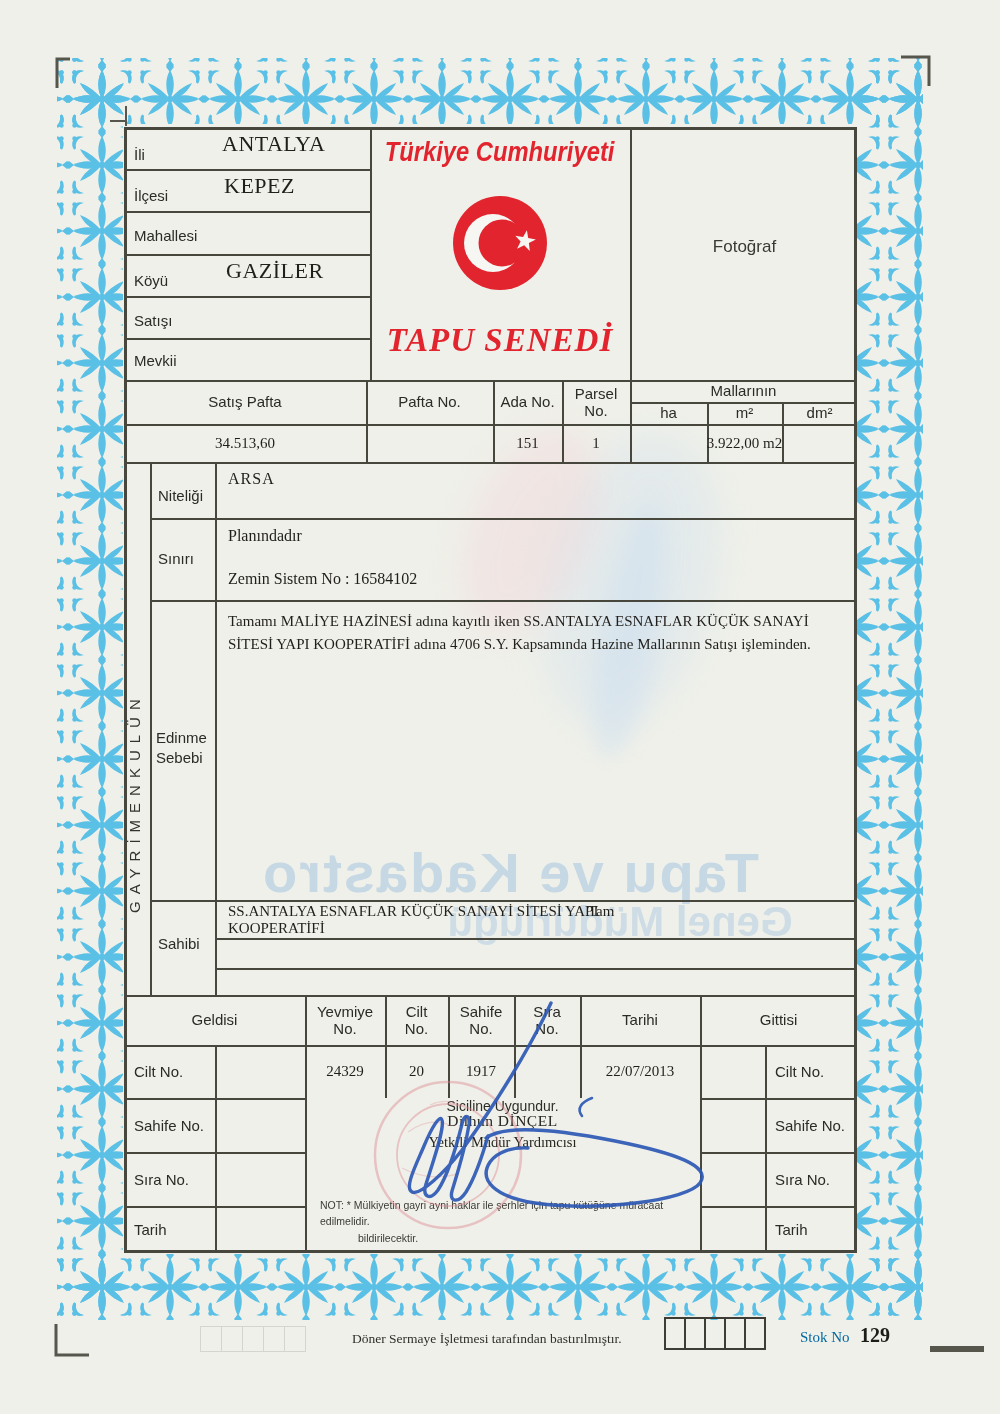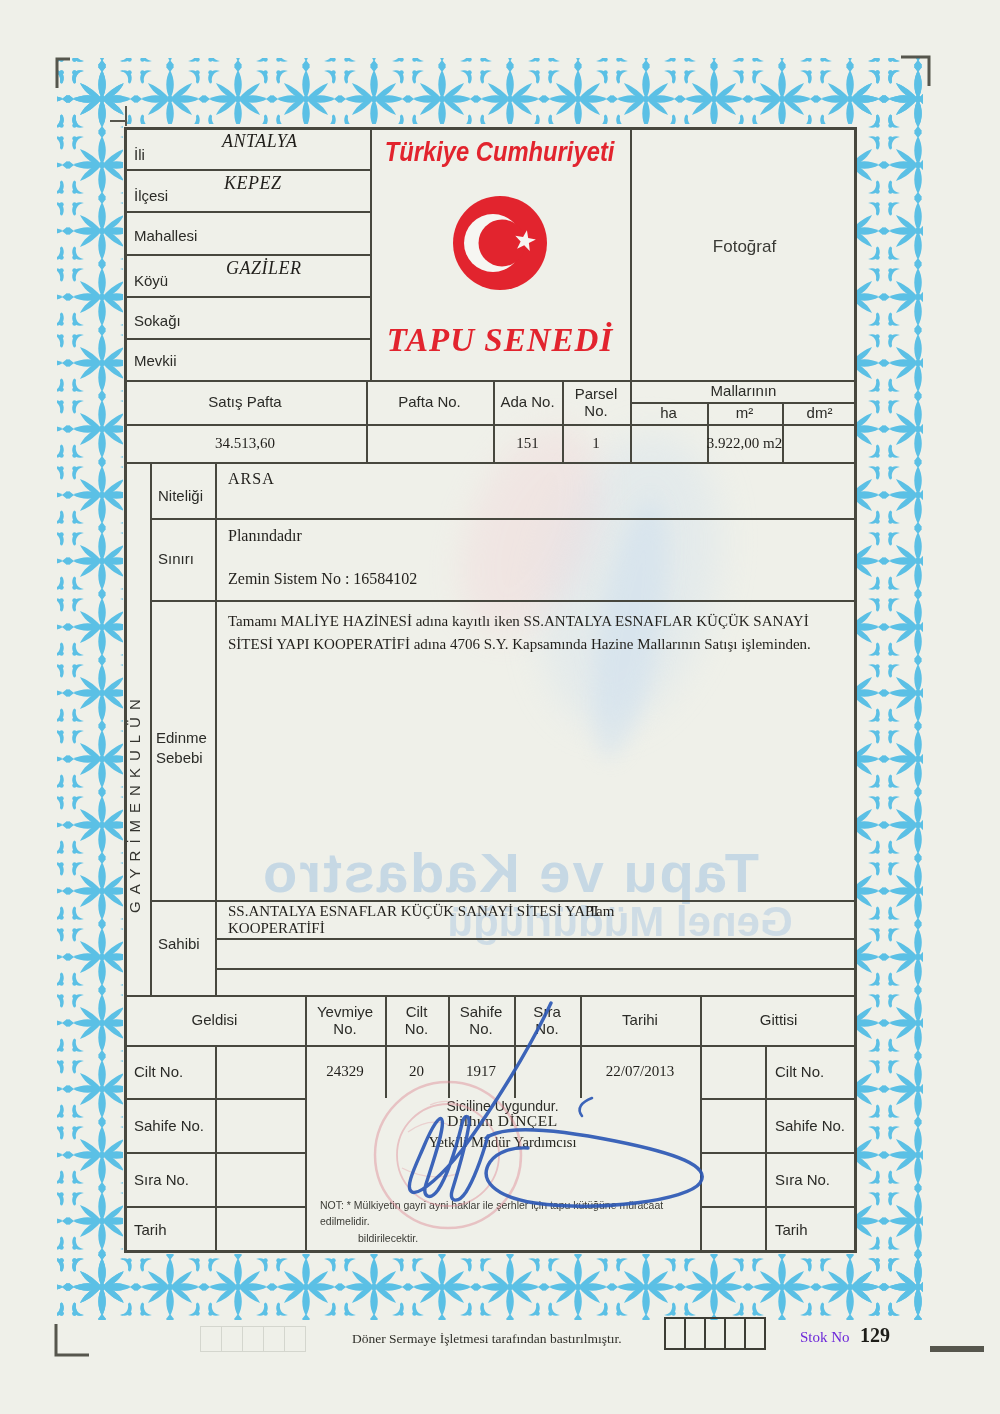--- a/index.html
+++ b/index.html
@@ -3,21 +3,21 @@
 <meta charset="utf-8">
 <style>
   html,body{margin:0;padding:0;background:#e3e5de;}
   .page{position:relative;width:1000px;height:1414px;margin:0 auto;background:#eff0e9;overflow:hidden;}
   .abs{position:absolute;}
   .sans{font-family:"Liberation Sans",sans-serif;}
   .serif{font-family:"Liberation Serif",serif;}
   .cell{position:absolute;display:flex;align-items:center;justify-content:center;text-align:center;}
   .hl,.vl{position:absolute;background:#47473e;}
   .lbl{color:#2b2b27;font-family:"Liberation Sans",sans-serif;font-size:15px;}
-  .val{color:#211f1b;font-family:"Liberation Serif",serif;font-size:18px;letter-spacing:.5px;font-style:italic;}
+  .val{color:#211f1b;font-family:"Liberation Serif",serif;font-size:22px;letter-spacing:.5px;}
   .hdr{color:#2b2b27;font-family:"Liberation Sans",sans-serif;font-size:15px;line-height:1.15;}
   .tval{color:#211f1b;font-family:"Liberation Serif",serif;font-size:15px;}
   .frame{position:absolute;left:124px;top:127px;width:733px;height:1126px;border:3px solid #47473e;box-sizing:border-box;}
   .wm{position:absolute;transform:scaleX(-1);font-family:"Liberation Sans",sans-serif;font-weight:bold;color:#b9d0e3;text-align:center;white-space:nowrap;}
   .blob{position:absolute;border-radius:50%;}
   .ghost-grid{position:absolute;display:flex;}
   .ghost-grid div{border:1px solid #d4d6ce;width:20px;height:24px;margin-left:-1px;}
   .solid-grid{position:absolute;display:flex;}
   .solid-grid div{border:2px solid #3d3d35;width:18px;height:29px;margin-left:-2px;}
 </style>
@@ -114,21 +114,21 @@
 
   <div>
     <span class="abs lbl" style="left:134px;top:146px;">İli</span>
     <span class="abs val" style="left:222px;top:131px;">ANTALYA</span>
     <span class="abs lbl" style="left:134px;top:187px;">İlçesi</span>
     <span class="abs val" style="left:224px;top:173px;">KEPEZ</span>
     <span class="abs lbl" style="left:134px;top:227px;">Mahallesi</span>
     <span class="abs val" style="left:224px;top:216px;"></span>
     <span class="abs lbl" style="left:134px;top:272px;">Köyü</span>
     <span class="abs val" style="left:226px;top:258px;">GAZİLER</span>
-    <span class="abs lbl" style="left:134px;top:312px;">Sokağı</span>
+    <span class="abs lbl" style="left:134px;top:312px;">Satışı</span>
     <span class="abs val" style="left:224px;top:300px;"></span>
     <span class="abs lbl" style="left:134px;top:352px;">Mevkii</span>
     <span class="abs val" style="left:224px;top:342px;"></span>
   </div>
 
   <div class="cell" style="left:372px;top:136px;width:256px;height:32px;">
     <span style="font-family:'Liberation Sans',sans-serif;font-style:italic;font-weight:bold;font-size:27px;color:#e2242e;transform:scaleX(.88);white-space:nowrap;">Türkiye Cumhuriyeti</span>
   </div>
   <svg class="abs" style="left:445px;top:189px;" width="110" height="110" viewBox="0 0 110 110">
     <circle cx="55" cy="54" r="47" fill="#e2242e"></circle>
@@ -219,21 +219,21 @@
       <div></div>
   </div>
   <span class="abs serif" style="left:352px;top:1331px;font-size:13.5px;color:#2f2f29;">Döner Sermaye İşletmesi tarafından bastırılmıştır.</span>
   <div class="solid-grid" style="left:666px;top:1317px;">
     <div></div>
       <div></div>
       <div></div>
       <div></div>
       <div></div>
   </div>
-  <span class="abs serif" style="left:800px;top:1329px;font-size:15px;color:#6d28d9;">Stok No</span>
+  <span class="abs serif" style="left:800px;top:1329px;font-size:15px;color:#0369a1;">Stok No</span>
   <span class="abs serif" style="left:860px;top:1324px;font-size:20px;font-weight:bold;color:#1d1d18;">129</span>
 
   <svg class="abs" style="left:0;top:0;pointer-events:none;" width="1000" height="1414">
     <g stroke="#56564d" stroke-width="3" fill="none">
       <path d="M70,59 H57 V88"></path>
       <path d="M901,57 H929 V86"></path>
       <path d="M56,1324 V1355 H89"></path>
       <path d="M930,1349 H984" stroke-width="6"></path>
       <path d="M126,106 V126 M110,121 H126" stroke-width="2"></path>
     </g>

